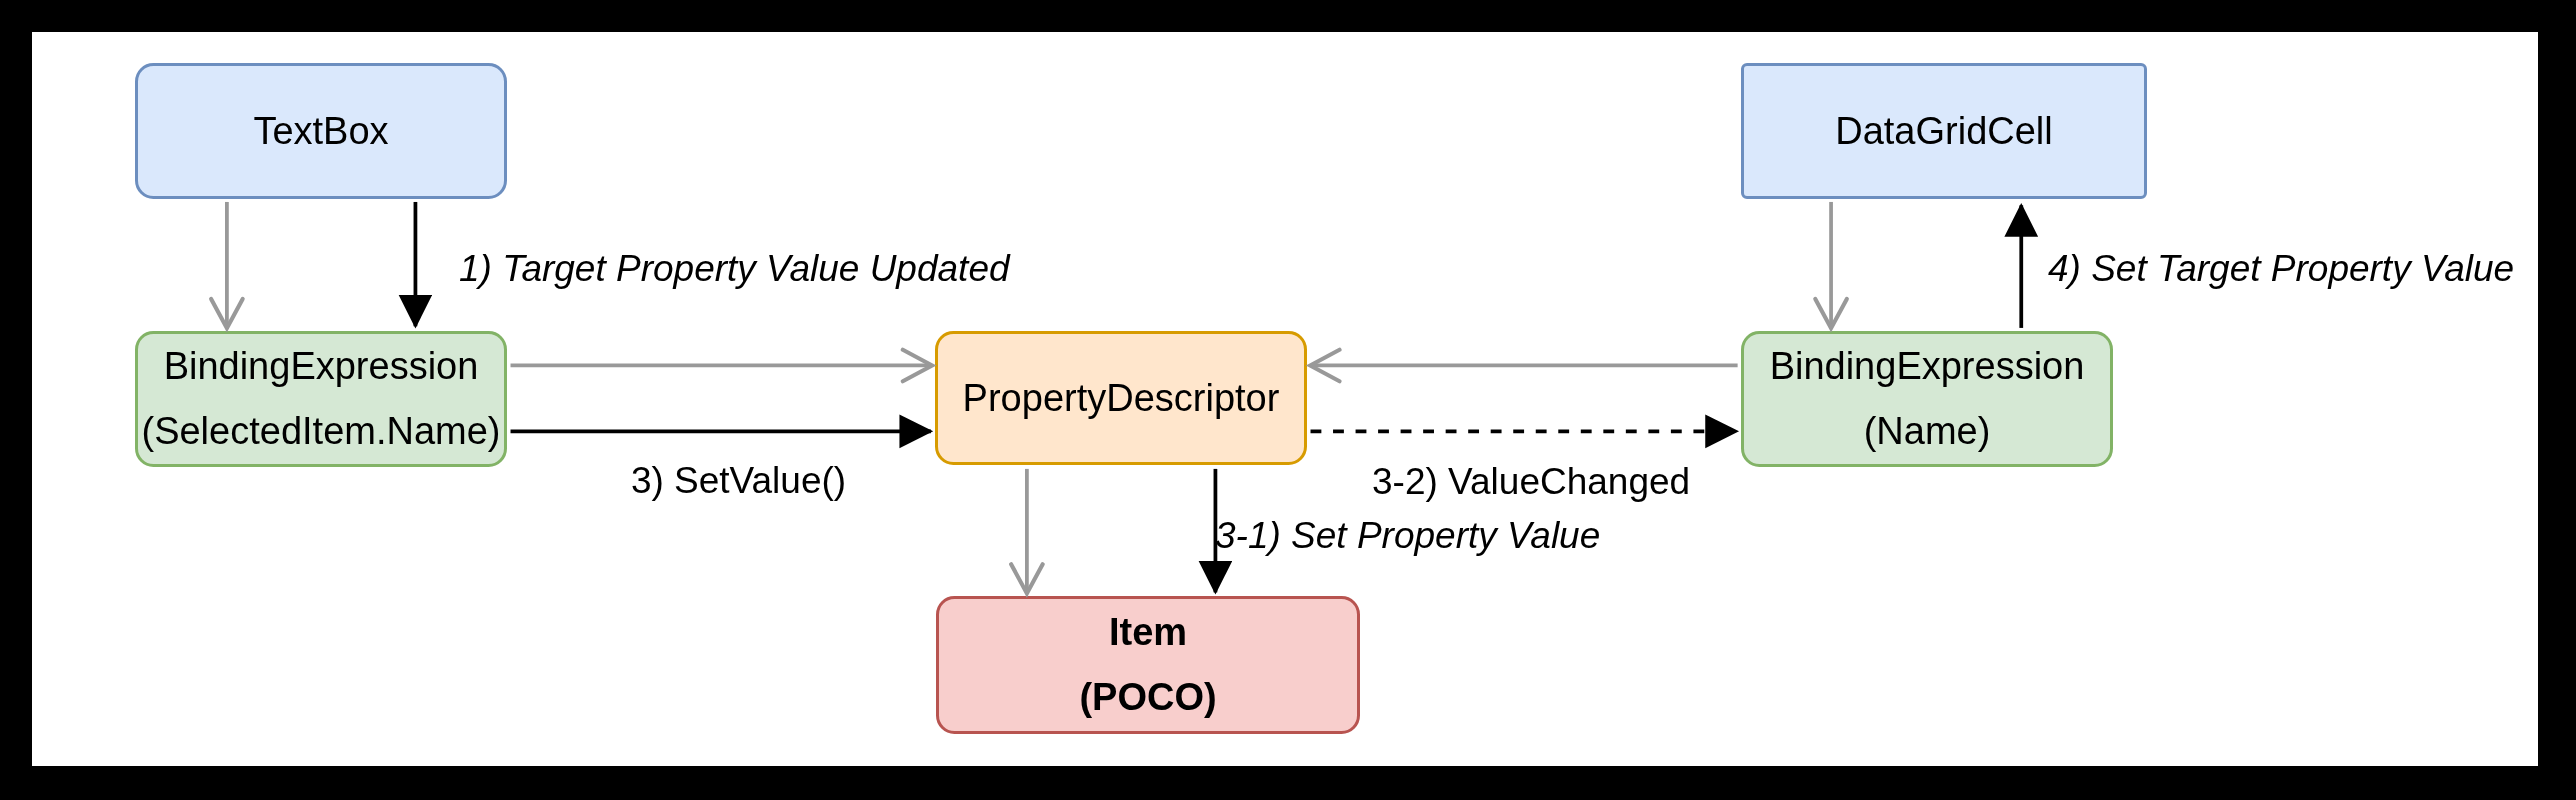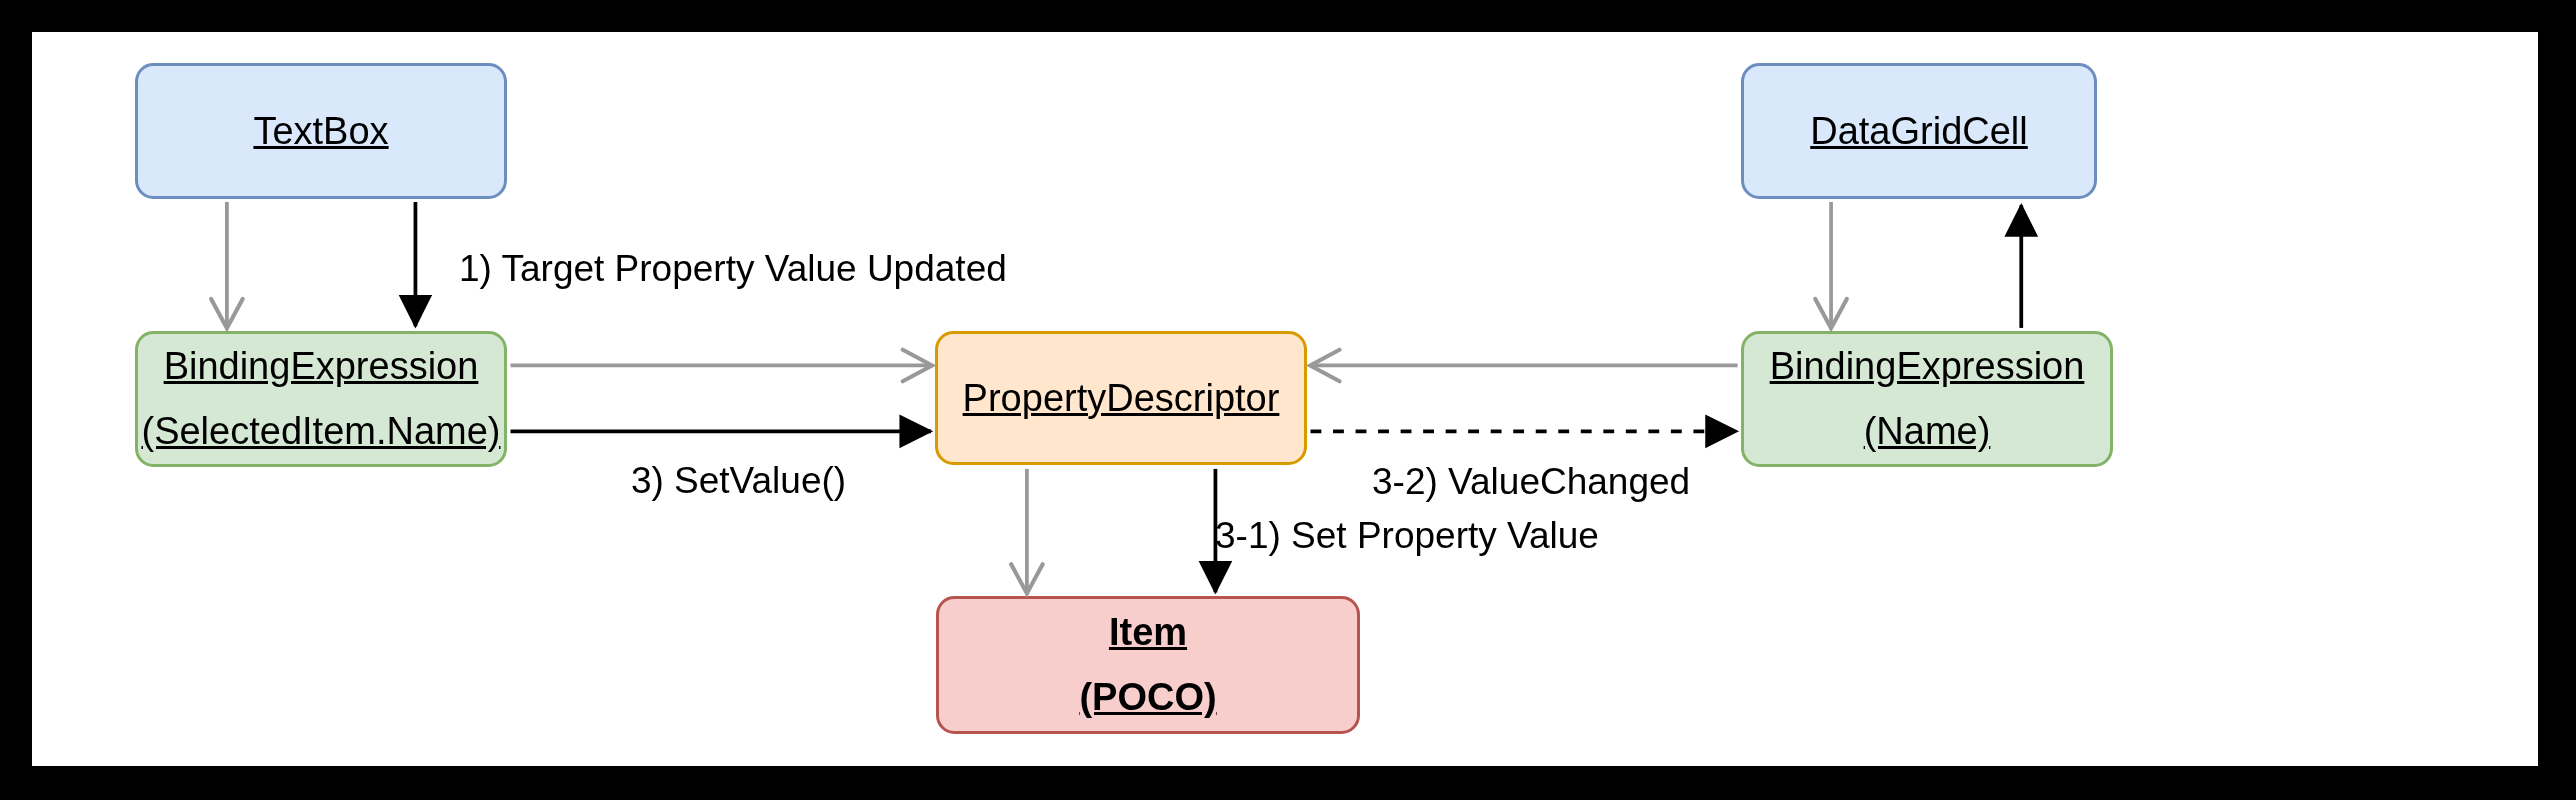--- a/index.html
+++ b/index.html
@@ -10,41 +10,41 @@
   }
   .canvas{
     position:absolute;left:32px;top:32px;width:2506px;height:734px;
     background:var(--canvas-bg,#fff);
   }
   .box{
     position:absolute;box-sizing:border-box;
     border:3.3px solid #000;border-radius:18.4px;
     display:flex;flex-direction:column;align-items:center;justify-content:center;
     text-align:center;font-size:38px;line-height:1.7;
-    color:var(--text,#000);z-index:2;text-decoration:underline;
+    color:var(--text,#000);z-index:2;
   }
   .box span{display:block;}
   .box.blue{background:var(--blue-fill,#dae8fc);border-color:var(--blue-stroke,#6c8ebf);}
   .box.green{background:var(--green-fill,#d5e8d4);border-color:var(--green-stroke,#82b366);}
   .box.orange{background:var(--orange-fill,#ffe6cc);border-color:var(--orange-stroke,#d79b00);}
   .box.red{background:var(--red-fill,#f8cecc);border-color:var(--red-stroke,#b85450);font-weight:bold;}
   .edges{position:absolute;left:0;top:0;z-index:3;}
   .edge-gray{stroke:var(--gray-arrow,#999);stroke-width:4.5;fill:none;}
   .edge-black{stroke:var(--black-arrow,#000);stroke-width:4.5;fill:none;}
   .edge-dashed{stroke-dasharray:13 14;}
   .elabel{
     position:absolute;font-size:37px;color:var(--text,#000);
     white-space:nowrap;z-index:4;line-height:1.2;
   }
-  .it{}
+  .it{font-style:italic;}
   .center{text-align:center;}
 
   
   #n-textbox      {left:135px;  top:63px;  width:372px; height:136px;}
-  #n-datagridcell {left:1741px; top:63px;  width:356px; height:136px;}
+  #n-datagridcell {left:1741px; top:63px;  width:406px; height:136px;border-radius:6px;}
   #n-binding-left {left:135px;  top:331px; width:372px; height:136px;}
   #n-pd           {left:935px; top:331px; width:372px; height:134px;}
   #n-binding-right{left:1741px; top:331px; width:372px; height:136px;}
   #n-item         {left:936px; top:596px; width:424px; height:138px;}
 
   
   #l-step1 {left:459px;  top:247px;}
   #l-step2 {left:551px;  top:459px; width:375px;}
   #l-step32{left:1372px; top:460px;}
   #l-step31{left:1215px; top:514px;}
@@ -106,14 +106,15 @@
     <path class="edge-black edge-dashed" d="M1571,517 L2082,517" marker-end="url(#head-black)"></path>
 
     <path class="edge-gray" d="M2195,242 L2195,392" marker-end="url(#head-gray)"></path>
     <path class="edge-black" d="M2423,393 L2423,246" marker-end="url(#head-black)"></path>
   </svg>
 
   <div class="elabel it" id="l-step1">1) Target Property Value Updated</div>
   <div class="elabel center" id="l-step2">3) SetValue()</div>
   <div class="elabel" id="l-step32">3-2) ValueChanged</div>
   <div class="elabel it" id="l-step31">3-1) Set Property Value</div>
+  <div class="elabel it" id="l-step4">4) Set Target Property Value</div>
 </div>
 
 
 </body></html>

